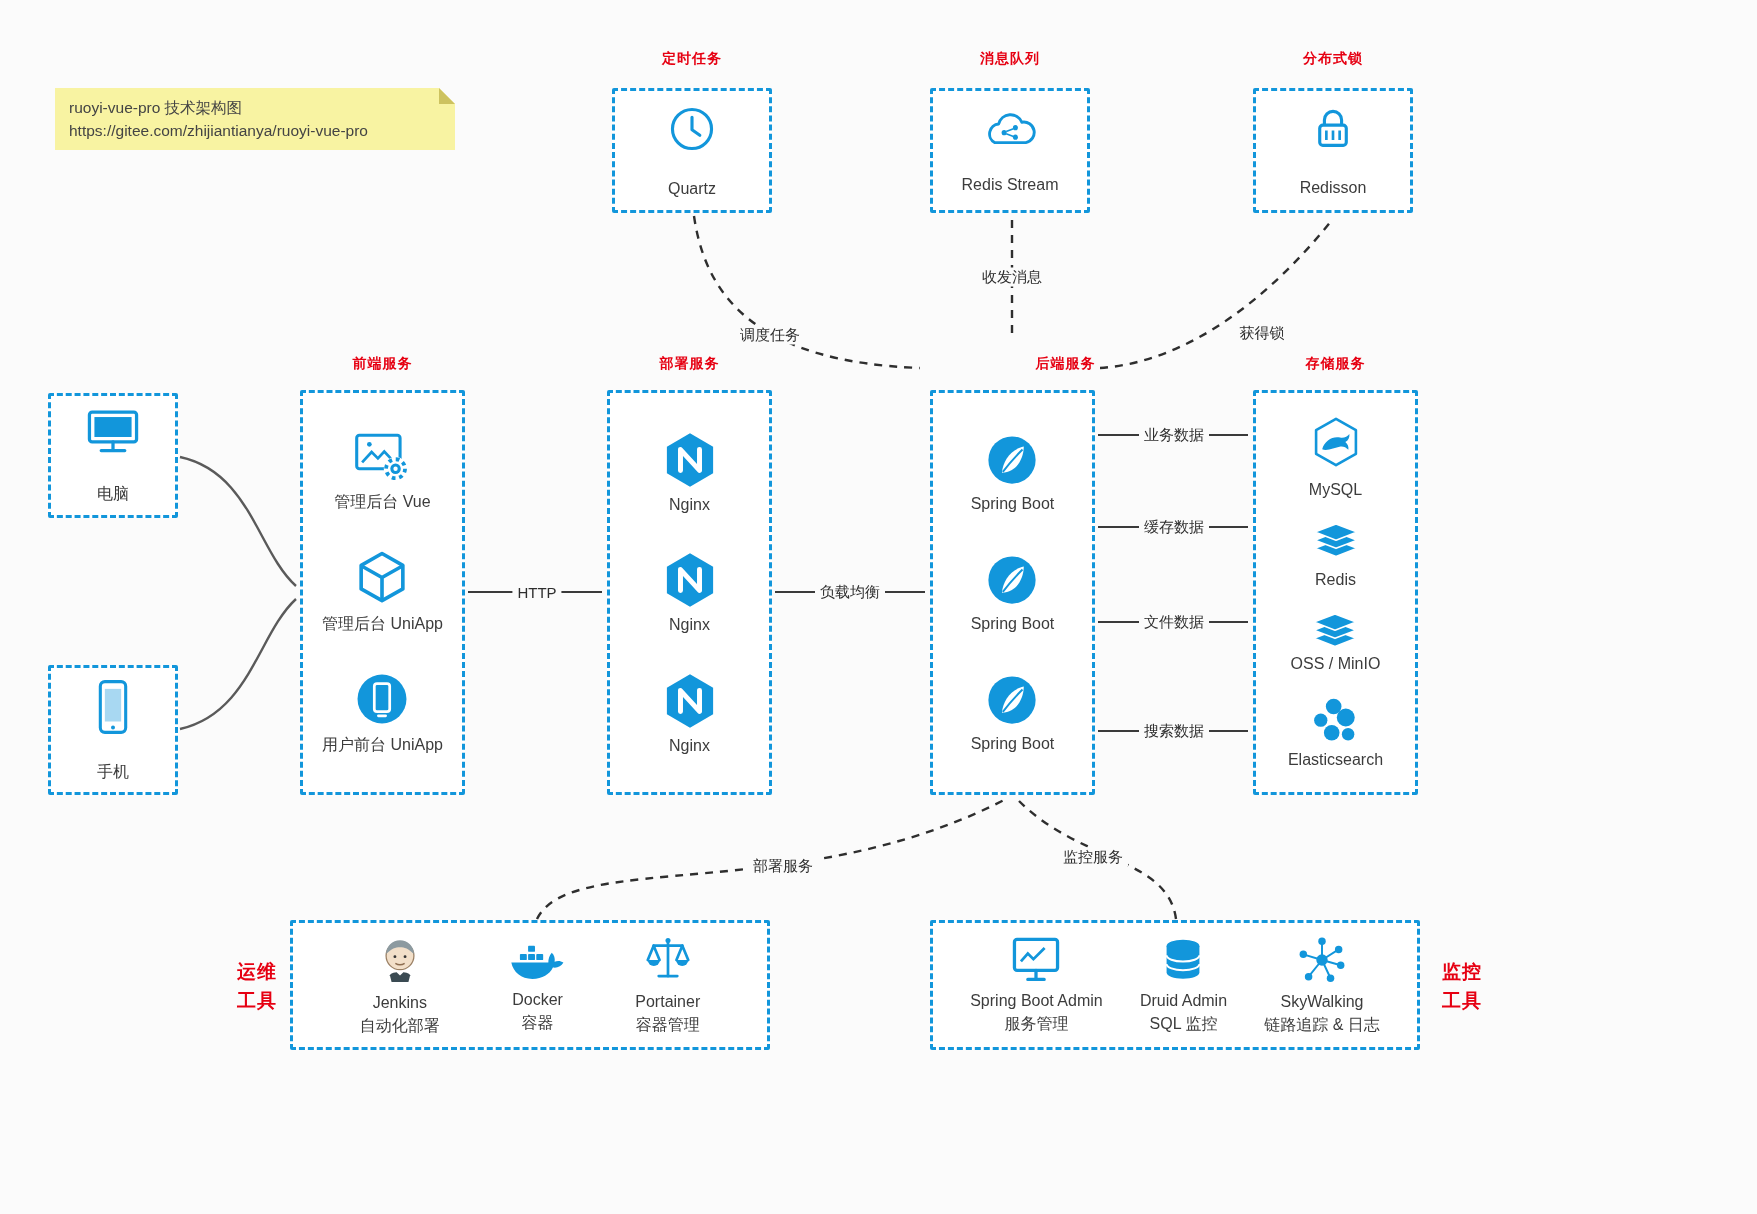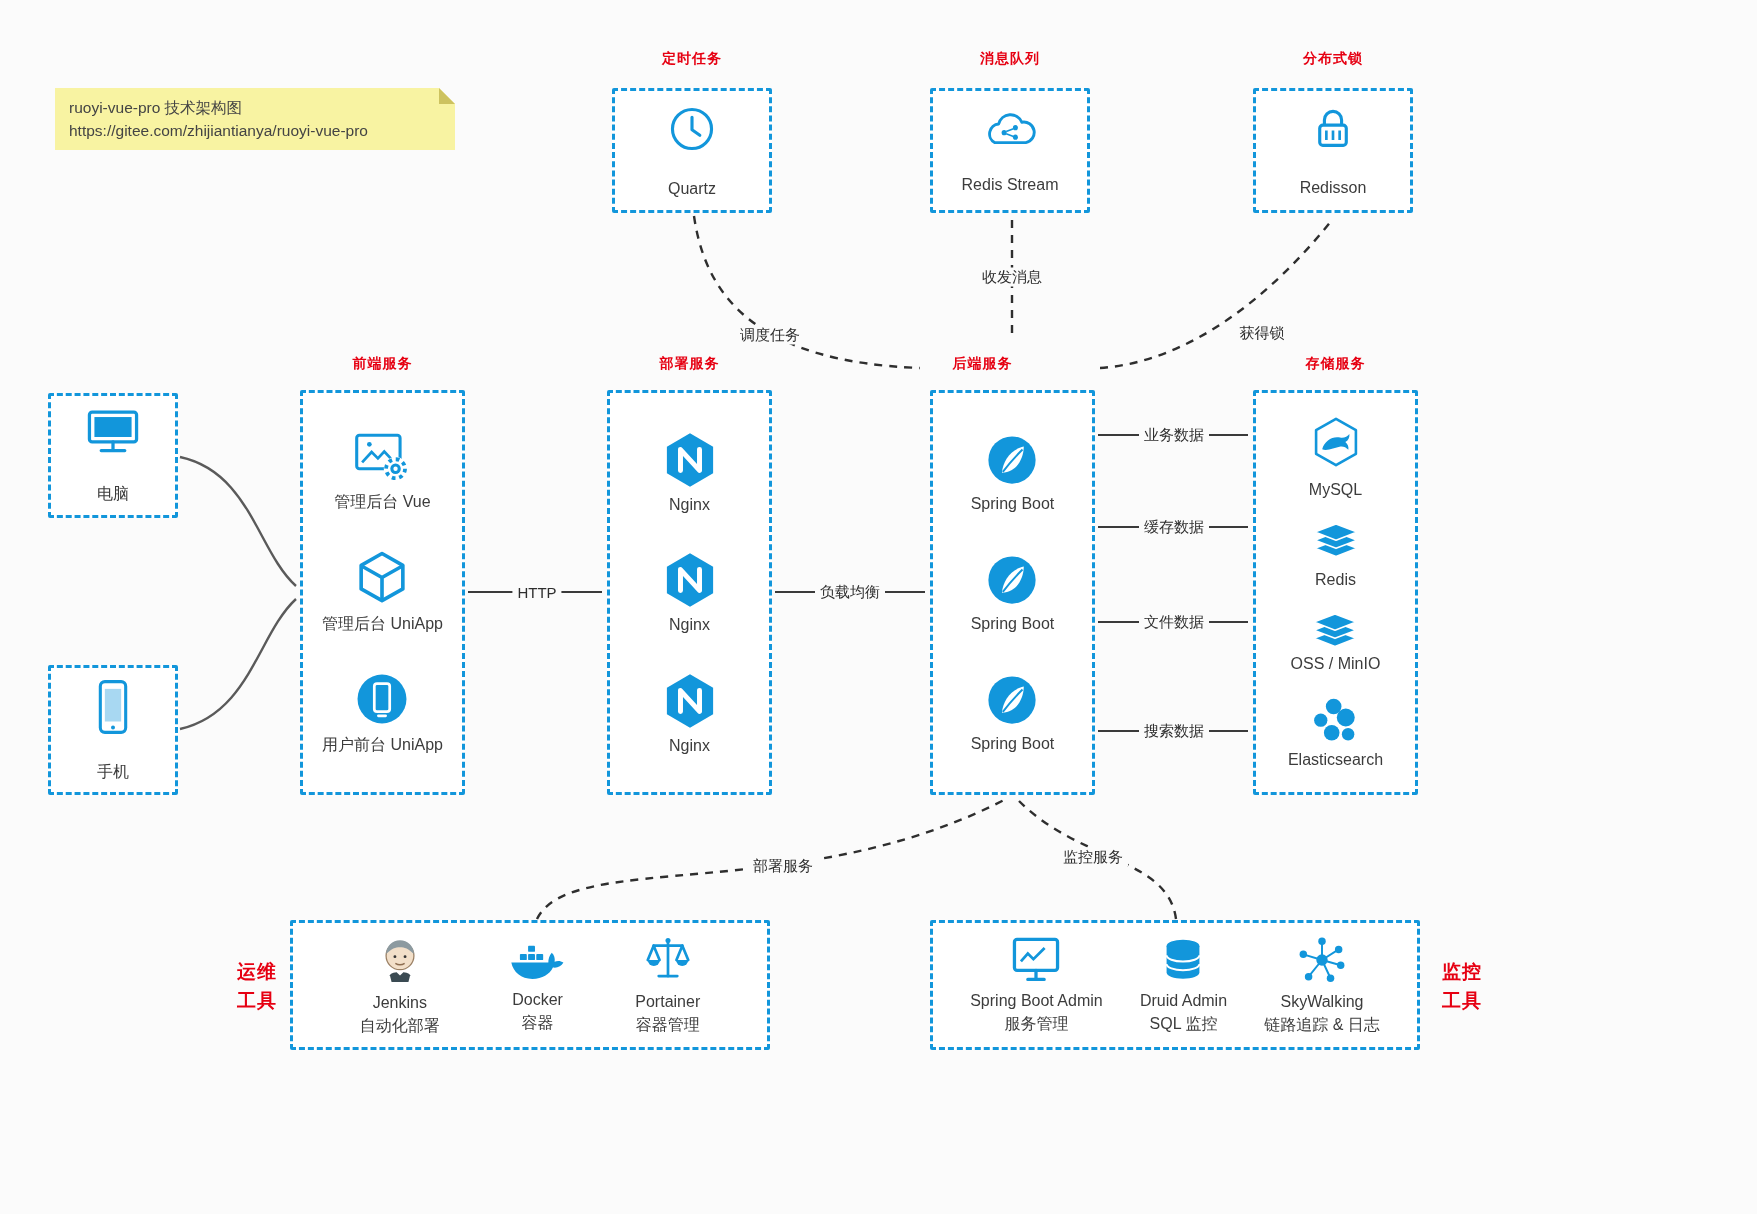--- a/index.html
+++ b/index.html
@@ -120,21 +120,21 @@
     <svg viewBox="0 0 48 64" width="44" height="58">
       <rect x="10" y="4" width="28" height="56" rx="5" class="st" stroke-width="3.4"></rect>
       <rect x="15" y="12" width="18" height="36" fill="#a8d8f2"></rect>
       <circle cx="24" cy="54.5" r="2.2" class="fl"></circle>
     </svg>
     <div class="item-label">手机</div>
   </div>
 
   <div class="sec-title" style="left:300px;top:355px;width:165px">前端服务</div>
   <div class="sec-title" style="left:607px;top:355px;width:165px">部署服务</div>
-  <div class="sec-title" style="left:900px;top:355px;width:165px">后端服务</div>
+  <div class="sec-title" style="left:983px;top:355px;width:165px">后端服务</div>
   <div class="sec-title" style="left:1253px;top:355px;width:165px">存储服务</div>
 
   <div class="dashed-box vstack" style="left:300px;top:390px;width:165px;height:405px">
     <div class="item">
       <svg viewBox="0 0 66 62" width="60" height="56">
         <rect x="5" y="7" width="48" height="37" rx="3" class="st" stroke-width="3.4"></rect>
         <circle cx="19" cy="17" r="2.6" class="fl"></circle>
         <path d="M11 37 L21.5 25.5 L28.5 32.5 L35.5 25 L45 35" class="st" stroke-width="3"></path>
         <circle cx="48" cy="44" r="13" fill="#fff"></circle>
         <circle cx="48" cy="44" r="10.5" class="st" stroke-width="4.2" stroke-dasharray="4.1 4.13"></circle>

